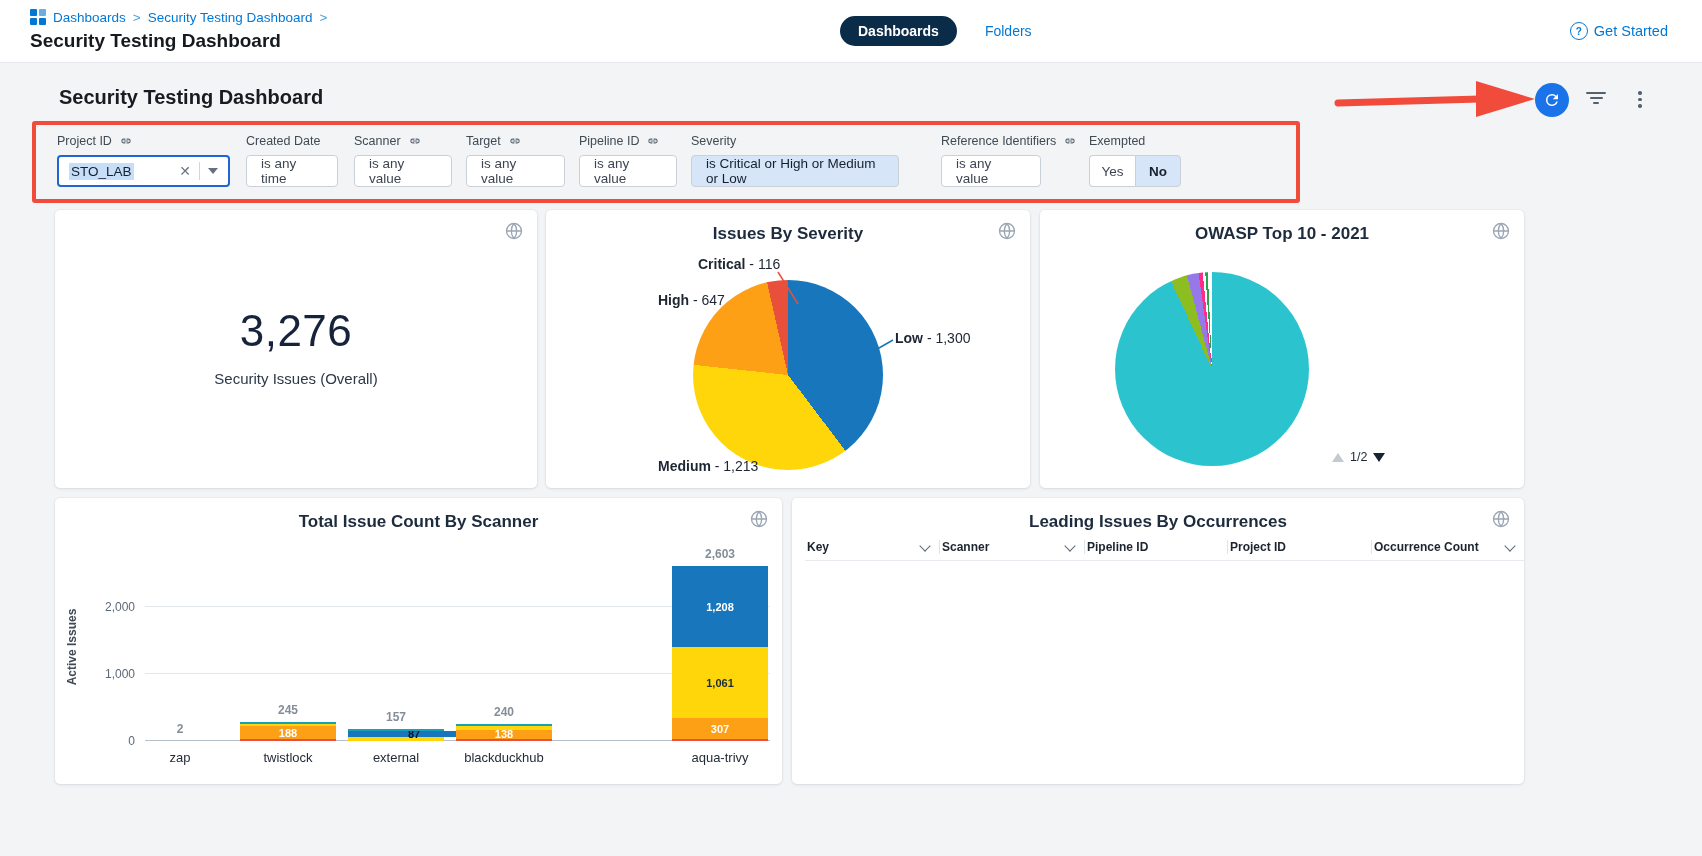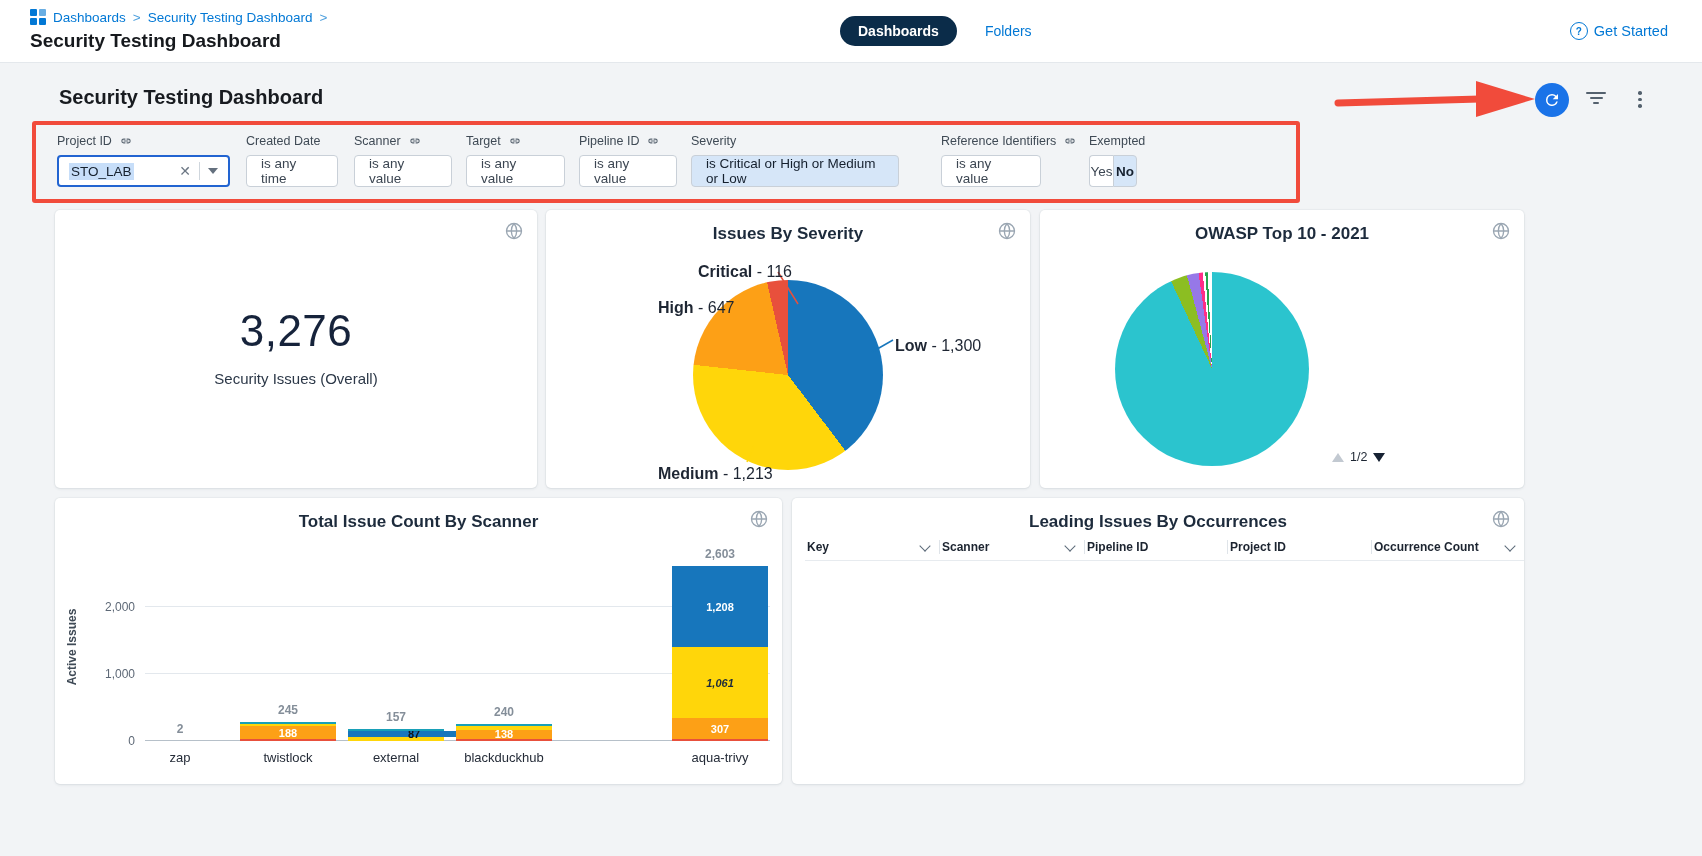--- a/index.html
+++ b/index.html
@@ -33,34 +33,34 @@
   .flabel{display:flex;align-items:center;gap:7px;font-size:12.5px;color:#3f4a55;height:16px;}
   .fctrl{margin-top:6px;height:32px;box-sizing:border-box;border:1px solid #c9d0d8;border-radius:4px;background:#fff;
          display:flex;align-items:center;font-size:13.5px;color:#3c4652;padding:0 14px;justify-content:center;cursor:pointer;}
   .fctrl.hl{background:#d6e6f8;color:#15202e;}
   .combo{width:173px;border:2px solid #2264d1;justify-content:flex-start;padding:0 10px;gap:8px;}
   .combo .val{background:#c7def9;padding:1px 2px;color:#15202e;}
   .combo .x{margin-left:auto;color:#6b7683;font-size:14px;cursor:pointer;}
   .combo .div{width:1px;height:18px;background:#cfd6dd;}
   .combo .caret{width:0;height:0;border-left:5px solid transparent;border-right:5px solid transparent;border-top:6px solid #64707e;cursor:pointer;}
   .seg{display:flex;margin-top:6px;height:32px;box-sizing:border-box;}
-  .seg div{width:24px;height:32px;box-sizing:border-box;border:1px solid #c9d0d8;display:flex;align-items:center;justify-content:center;font-size:13.5px;color:#3c4652;background:#fff;cursor:pointer;}
+  .seg div{width:46px;height:32px;box-sizing:border-box;border:1px solid #c9d0d8;display:flex;align-items:center;justify-content:center;font-size:13.5px;color:#3c4652;background:#fff;cursor:pointer;}
   .seg div:first-child{border-radius:4px 0 0 4px;border-right:none;}
   .seg div:last-child{border-radius:0 4px 4px 0;}
   .seg .on{background:#d6e6f8;color:#15202e;font-weight:700;}
   
   .card{position:absolute;background:#fff;border-radius:5px;box-shadow:0 1px 3px rgba(35,55,75,.1),0 0 0 1px rgba(35,55,75,.03);}
   .card-title{position:absolute;left:0;right:0;top:14px;text-align:center;font-size:17px;font-weight:600;color:#1d2b3c;}
   .globe{position:absolute;right:13px;top:11px;color:#9aa6b2;cursor:pointer;}
   
   .kpi-num{position:absolute;left:0;right:0;top:96px;text-align:center;font-size:44px;font-weight:500;color:#16233b;letter-spacing:.5px;}
   .kpi-cap{position:absolute;left:0;right:0;top:160px;text-align:center;font-size:15px;color:#2c3848;}
   
   .pie{position:absolute;border-radius:50%;cursor:pointer;}
-  .sev-label{position:absolute;font-size:16px;color:#1e2633;white-space:nowrap;margin-top:7px;}
+  .sev-label{position:absolute;font-size:14px;color:#1e2633;white-space:nowrap;}
   .pl-name{font-weight:700;}
   .leaders{position:absolute;left:0;top:0;pointer-events:none;}
   .pager{position:absolute;left:292px;top:240px;display:flex;align-items:center;gap:6px;font-size:12.5px;color:#1d2633;}
   .tri-up{width:0;height:0;border-left:6px solid transparent;border-right:6px solid transparent;border-bottom:9px solid #c2c9d1;cursor:pointer;}
   .tri-down{width:0;height:0;border-left:6px solid transparent;border-right:6px solid transparent;border-top:9px solid #172233;cursor:pointer;}
   
   .plot{position:absolute;left:90px;top:52px;width:625px;height:191px;}
   .gridline{position:absolute;left:0;right:0;height:0;border-top:1px solid #e3e8ed;}
   .axisline{position:absolute;left:0;right:0;bottom:0;height:0;border-top:1.5px solid #b6c0c9;}
   .ytick{position:absolute;left:-62px;width:52px;text-align:right;font-size:12px;color:#5d6876;}
@@ -304,21 +304,21 @@
           <div class="bar-seg" style="bottom: 15.276px; height: 2px; background: rgb(24, 160, 184);"></div>
           <div class="bar-total" style="bottom: 22.276px;">240</div>
           <div class="bar-cat">blackduckhub</div>
         </div>
         <div class="bar-group" style="left: 527px;">
           <div class="bar-seg" style="bottom: 0px; height: 2px; background: rgb(232, 80, 60);"></div>
           <div class="bar-seg" style="bottom: 2px; height: 20.569px; background: rgb(253, 160, 22);">
             <span class="seg-label" style="color: rgb(255, 255, 255);">307</span>
           </div>
           <div class="bar-seg" style="bottom: 22.569px; height: 71.087px; background: rgb(255, 214, 10);">
-            <span class="seg-label" style="color: rgb(29, 43, 60); font-style: italic;">1,061</span>
+            <span class="seg-label" style="color: rgb(29, 43, 60);">1,061</span>
           </div>
           <div class="bar-seg" style="bottom: 93.656px; height: 80.936px; background: rgb(23, 118, 188);">
             <span class="seg-label" style="color: rgb(255, 255, 255);">1,208</span>
           </div>
           <div class="bar-total" style="bottom: 179.592px;">2,603</div>
           <div class="bar-cat">aqua-trivy</div>
         </div>
       </div>
   </div>
 

